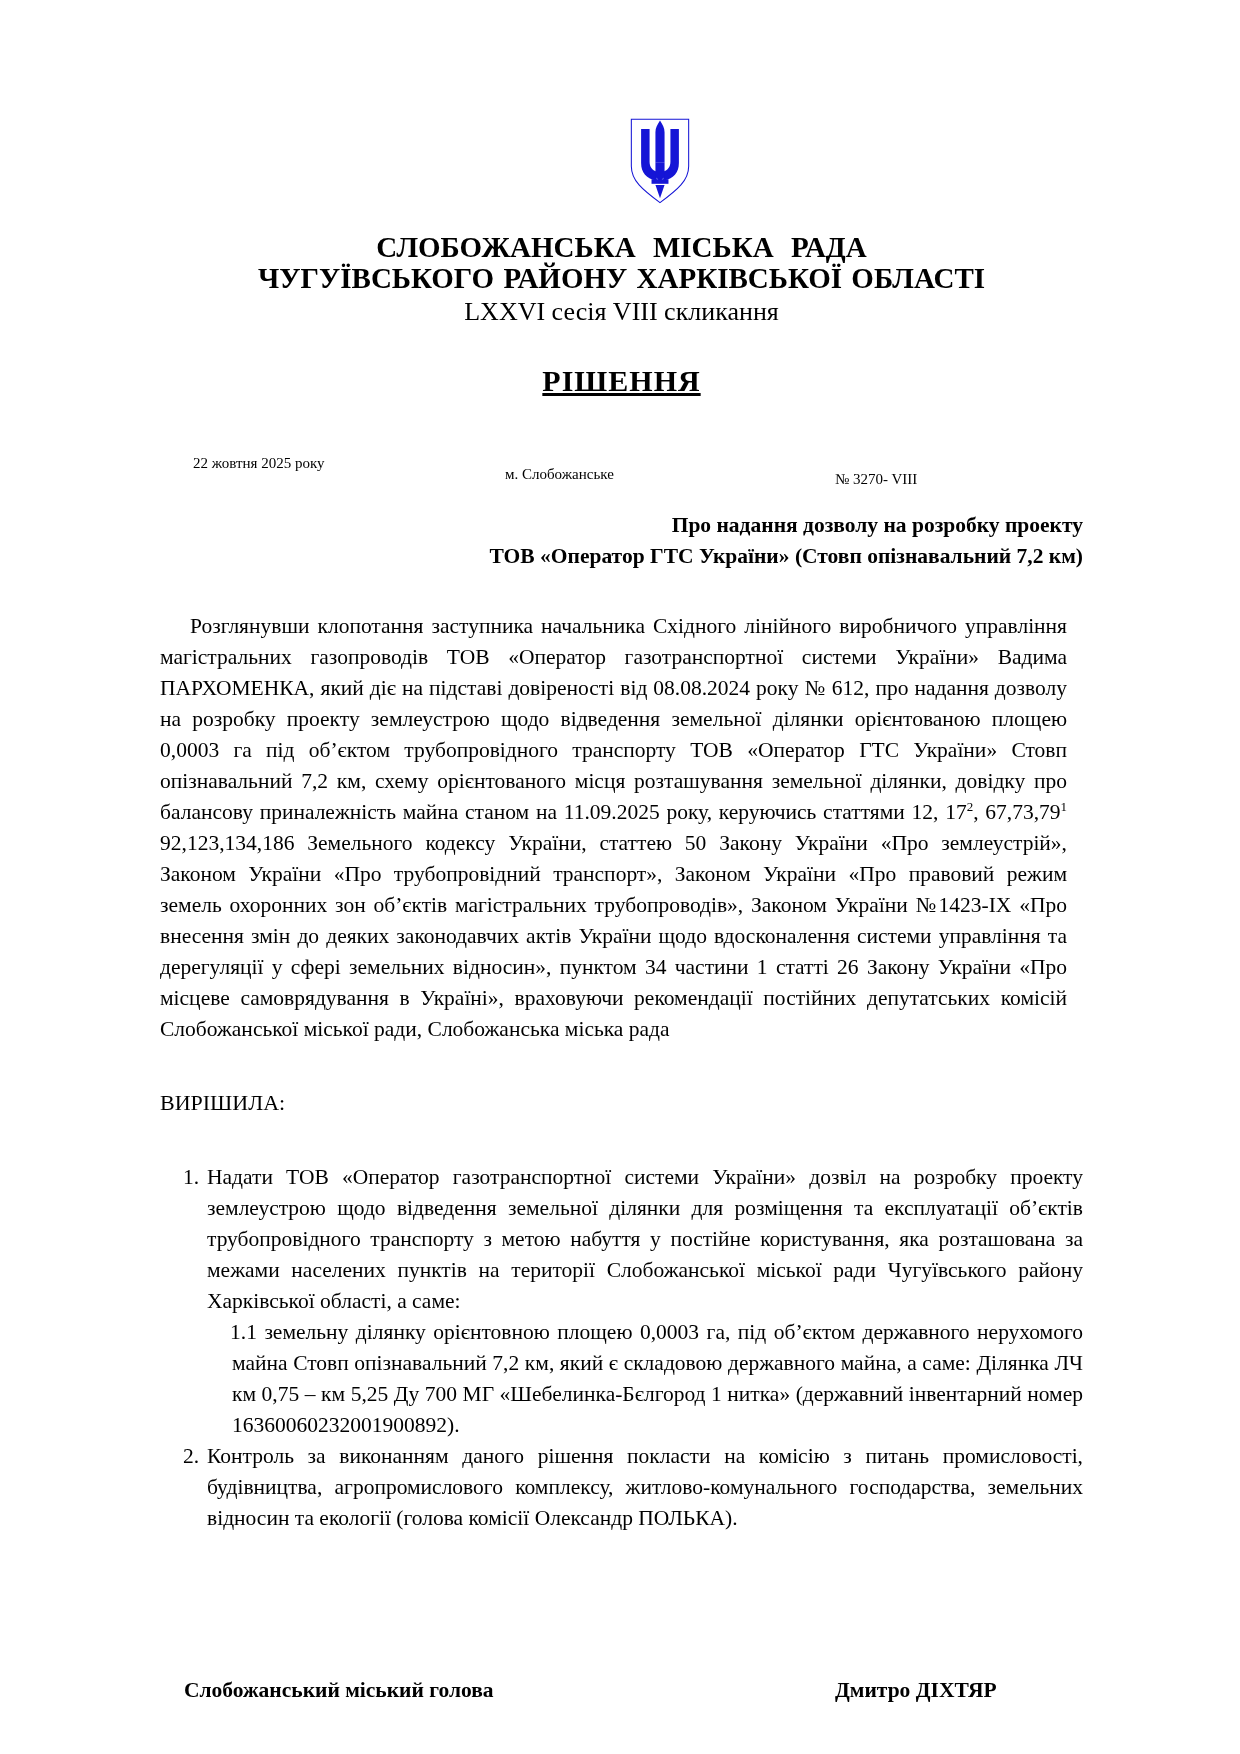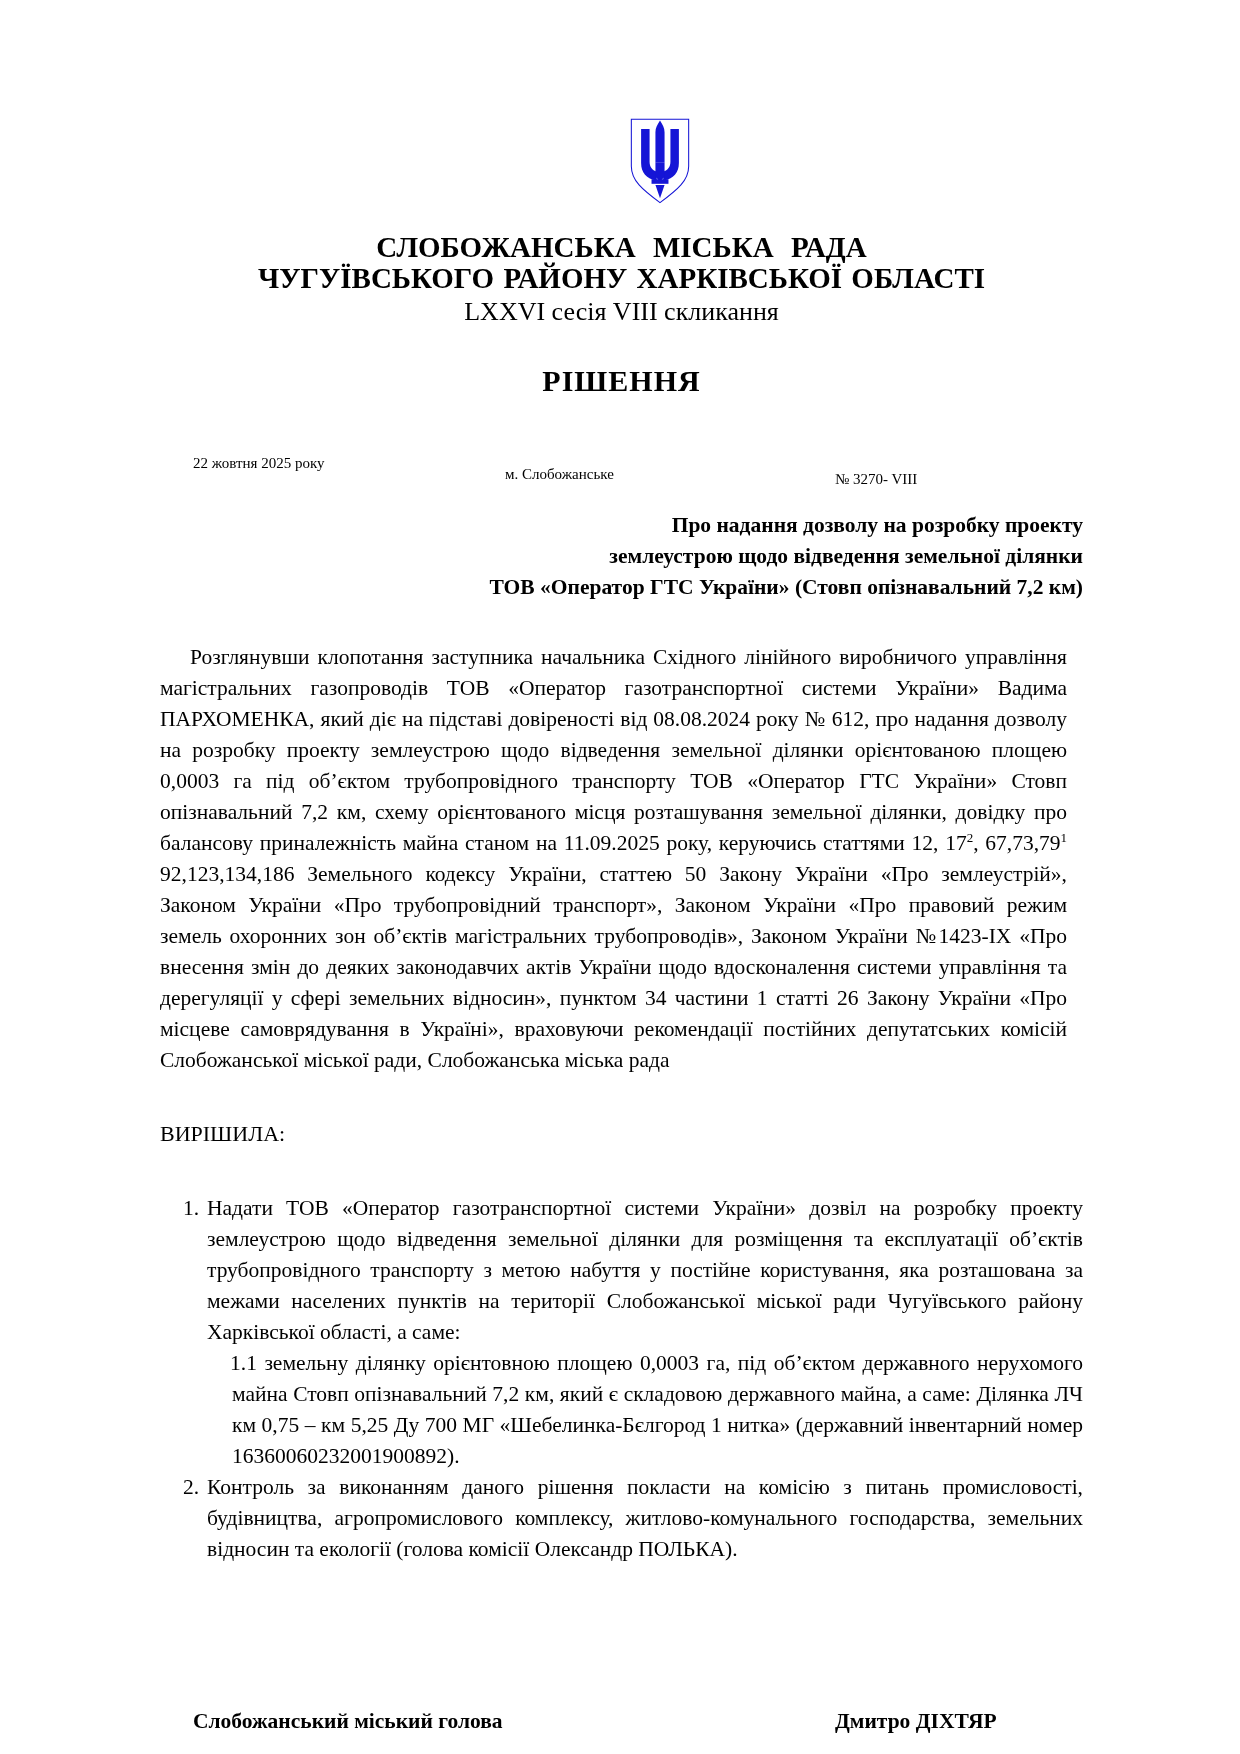--- a/index.html
+++ b/index.html
@@ -38,20 +38,21 @@
   .org-line1 { word-spacing: 10px; }
   .org-line2 { word-spacing: 2px; }
   .org-session { font-size: 26px; line-height: 30px; margin-top: 3px; }
 
   .doc-type {
     text-align: center;
     font-weight: bold;
     font-size: 30px;
     letter-spacing: 1px;
     margin-top: 37px;
+    text-decoration: underline;
   }
 
   
   .dateline {
     position: relative;
     margin-top: 57px;
     height: 31px;
     font-size: 15px;
   }
   .dl-date   { position: absolute; left: 33px;  top: 0; }
@@ -95,21 +96,21 @@
   }
 
   
   .signature {
     position: relative;
     margin-top: 144px;
     height: 31px;
     font-weight: bold;
     font-size: 21.5px;
   }
-  .sig-title { position: absolute; left: 33px;  top: 0; }
+  .sig-title { position: absolute; left: 24px;  top: 0; }
   .sig-name  { position: absolute; left: 675px; top: 0; }
 </style>
 </head>
 <body>
 
 <div class="page">
 
   <div class="emblem-wrap">
     <svg viewBox="0 0 100 132" xmlns="http://www.w3.org/2000/svg" aria-hidden="true">
       <path d="M6 2 H94 V74 C94 96 77 110 50 130 C23 110 6 96 6 74 Z" fill="none" stroke="#1515D6" stroke-width="1.6"></path>
@@ -133,21 +134,20 @@
   <div class="doc-type">РІШЕННЯ</div>
 
   <div class="dateline">
     <span class="dl-date">22 жовтня 2025 року</span>
     <span class="dl-place">м. Слобожанське</span>
     <span class="dl-number">№ 3270- VIII</span>
   </div>
 
   <div class="subject">
     <div>Про надання дозволу на розробку проекту</div>
-    <div>землеустрою щодо відведення земельної ділянки</div>
     <div>ТОВ «Оператор ГТС України» (Стовп опізнавальний 7,2 км)</div>
   </div>
 
   <p class="body-par"><span>Розглянувши клопотання заступника начальника Східного лінійного виробничого управління магістральних газопроводів ТОВ «Оператор газотранспортної системи України» Вадима ПАРХОМЕНКА, який діє на підставі довіреності від 08.08.2024 року № 612, про надання дозволу на розробку проекту землеустрою щодо відведення земельної ділянки орієнтованою площею 0,0003 га під об’єктом трубопровідного транспорту ТОВ «Оператор ГТС України» Стовп опізнавальний 7,2 км, схему орієнтованого місця розташування земельної ділянки, довідку про балансову приналежність майна станом на 11.09.2025 року, керуючись статтями 12, 17</span><sup>2</sup><span>, 67,73,79</span><sup>1</sup><span> 92,123,134,186 Земельного кодексу України, статтею 50 Закону України «Про землеустрій», Законом України «Про трубопровідний транспорт», Законом України «Про правовий режим земель охоронних зон об’єктів магістральних трубопроводів», Законом України №1423-ІХ «Про внесення змін до деяких законодавчих актів України щодо вдосконалення системи управління та дерегуляції у сфері земельних відносин», пунктом 34 частини 1 статті 26 Закону України «Про місцеве самоврядування в Україні», враховуючи рекомендації постійних депутатських комісій Слобожанської міської ради, Слобожанська міська рада</span></p>
 
   <div class="resolved">ВИРІШИЛА:</div>
 
   <div class="list">
     <div class="main-item">
       <div class="num">1.</div>

